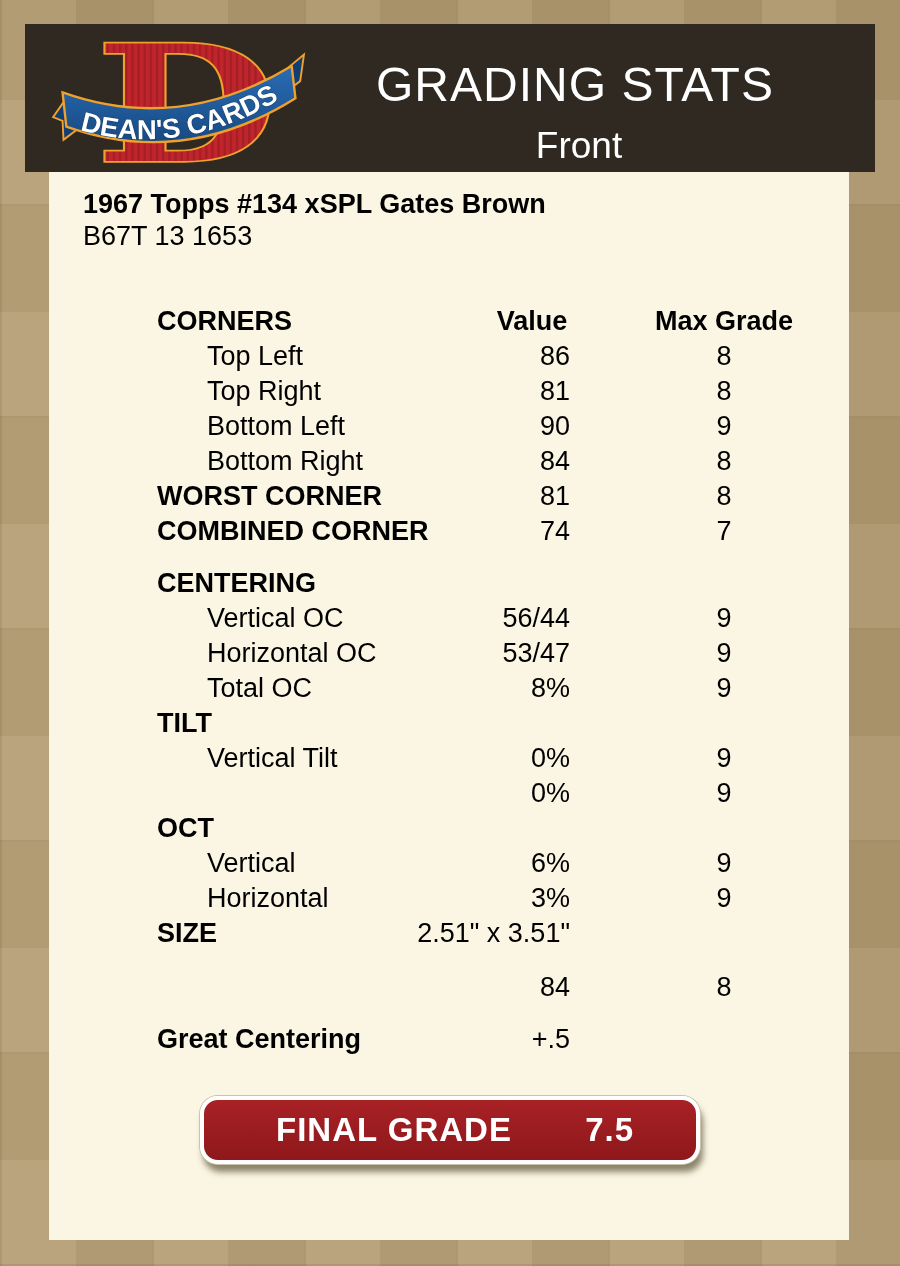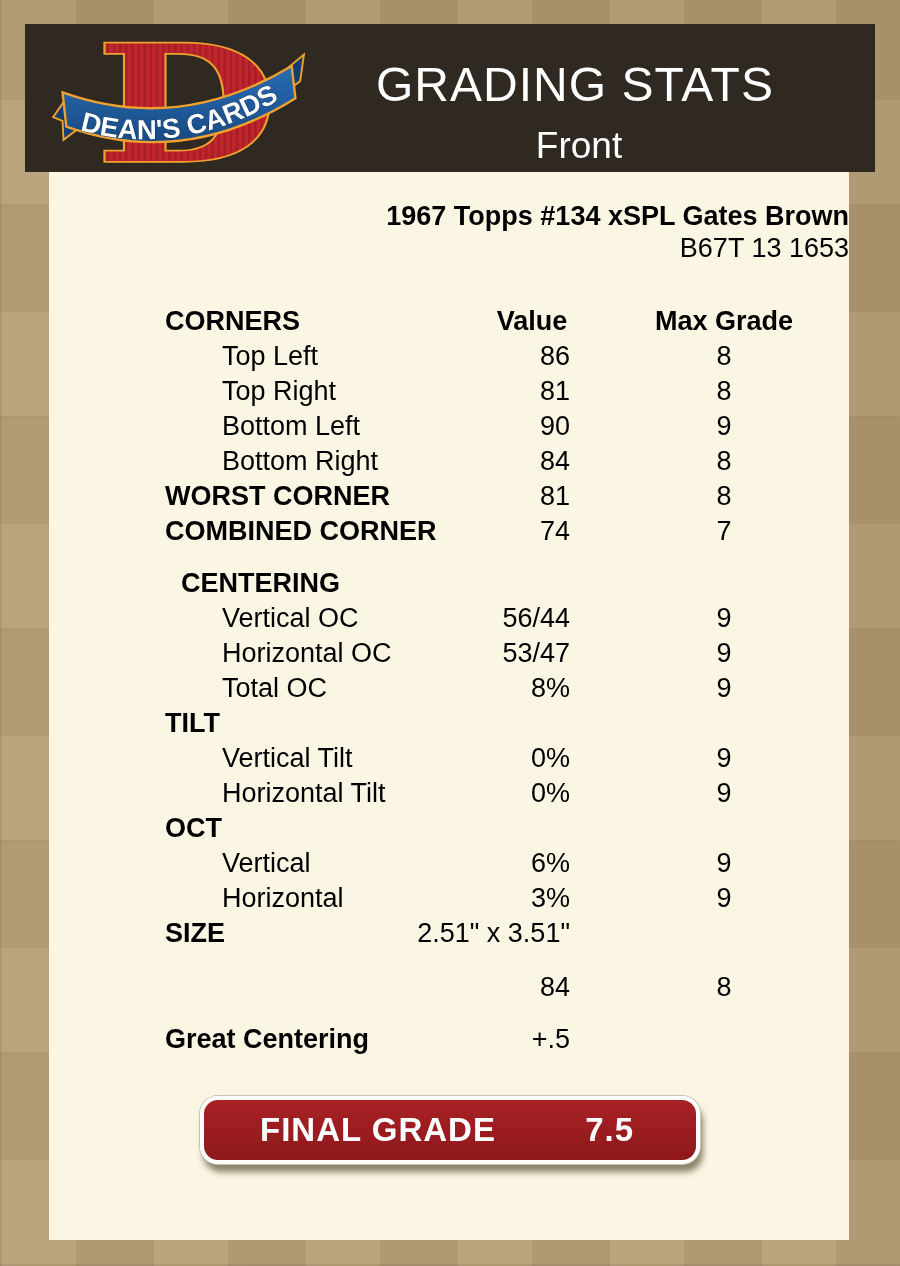--- a/index.html
+++ b/index.html
@@ -20,41 +20,41 @@
   }
   .logo{ position:absolute; left:18px; top:6px; width:272px; height:142px; }
   .header-text{ position:absolute; left:250px; right:0; top:0; height:188px; text-align:center; color:#fff; }
   .header-title{ position:absolute; top:36px; left:0; right:0; font-size:48px; line-height:50px; letter-spacing:1px; font-weight:400; }
   .header-subtitle{ position:absolute; top:100px; left:8px; right:0; font-size:37px; line-height:44px; font-weight:400; }
   
   .card{
     position:absolute; left:49px; top:172px; width:800px; height:1068px;
     background:#fbf6e3;
   }
-  .card-head{ position:absolute; top:28px; left:0; right:0; text-align:right; }
+  .card-head{ position:absolute; top:16px; left:0; right:0; text-align:left;padding-left:34px; }
   .card-title{ font-size:27px; line-height:32px; font-weight:bold; }
-  .card-serial{ font-size:27px; line-height:32px; font-weight:400;margin-left:43px; }
+  .card-serial{ font-size:27px; line-height:32px; font-weight:400; }
   
   .stats-table{ position:absolute; top:132px; left:0; right:0; }
   .row{ position:relative; height:35px; font-size:27px; line-height:35px; }
-  .row .c-label{ position:absolute; left:116px; white-space:nowrap; }
-  .row.item .c-label{ left:158px;margin-left:15px; }
+  .row .c-label{ position:absolute; left:108px; white-space:nowrap; }
+  .row.item .c-label{ left:158px; }
   .row.section .c-label, .row.header .c-label{ font-weight:bold; }
   .row .c-value{ position:absolute; left:221px; width:300px; text-align:right; white-space:nowrap; }
   .row.header .c-value{ left:383px; width:200px; text-align:center; font-weight:bold; }
   .row .c-grade{ position:absolute; left:575px; width:200px; text-align:center; white-space:nowrap; }
   .row.header .c-grade{ font-weight:bold; }
   
   .final-grade{
     position:absolute; left:151px; top:924px; width:500px; height:68px;
     background:linear-gradient(#a82125, #8e181b);
     border:4px solid #fff; border-radius:18px; box-sizing:border-box;
     box-shadow:0 0 0 1px #c9c2ae, 3px 8px 6px rgba(120,110,85,0.85);
     display:flex; align-items:center; justify-content:space-between;
-    padding:0 62px 0 56px; color:#fff; font-size:33px; font-weight:bold; letter-spacing:1px;
+    padding:0 62px 0 72px; color:#fff; font-size:33px; font-weight:bold; letter-spacing:1px;
     cursor:default;
   }
 </style>
 </head>
 <body>
 
 <div class="page">
 
   <div class="header-band">
 
@@ -123,21 +123,21 @@
         <div class="row section">
     <span class="c-label">WORST CORNER</span>
     <span class="c-value">81</span>
     <span class="c-grade">8</span>
   </div>
         <div class="row section">
     <span class="c-label">COMBINED CORNER</span>
     <span class="c-value">74</span>
     <span class="c-grade">7</span>
   </div>
-        <div class="row section" style="margin-top: 17px; margin-left: 16px;">
+        <div class="row section" style="margin-top: 17px;">
     <span class="c-label">CENTERING</span>
     <span class="c-value"></span>
     <span class="c-grade"></span>
   </div>
         <div class="row item">
     <span class="c-label">Vertical OC</span>
     <span class="c-value">56/44</span>
     <span class="c-grade">9</span>
   </div>
         <div class="row item">
@@ -154,21 +154,20 @@
     <span class="c-label">TILT</span>
     <span class="c-value"></span>
     <span class="c-grade"></span>
   </div>
         <div class="row item">
     <span class="c-label">Vertical Tilt</span>
     <span class="c-value">0%</span>
     <span class="c-grade">9</span>
   </div>
         <div class="row item">
-    <span class="c-label">Horizontal Tilt</span>
     <span class="c-value">0%</span>
     <span class="c-grade">9</span>
   </div>
         <div class="row section">
     <span class="c-label">OCT</span>
     <span class="c-value"></span>
     <span class="c-grade"></span>
   </div>
         <div class="row item">
     <span class="c-label">Vertical</span>

